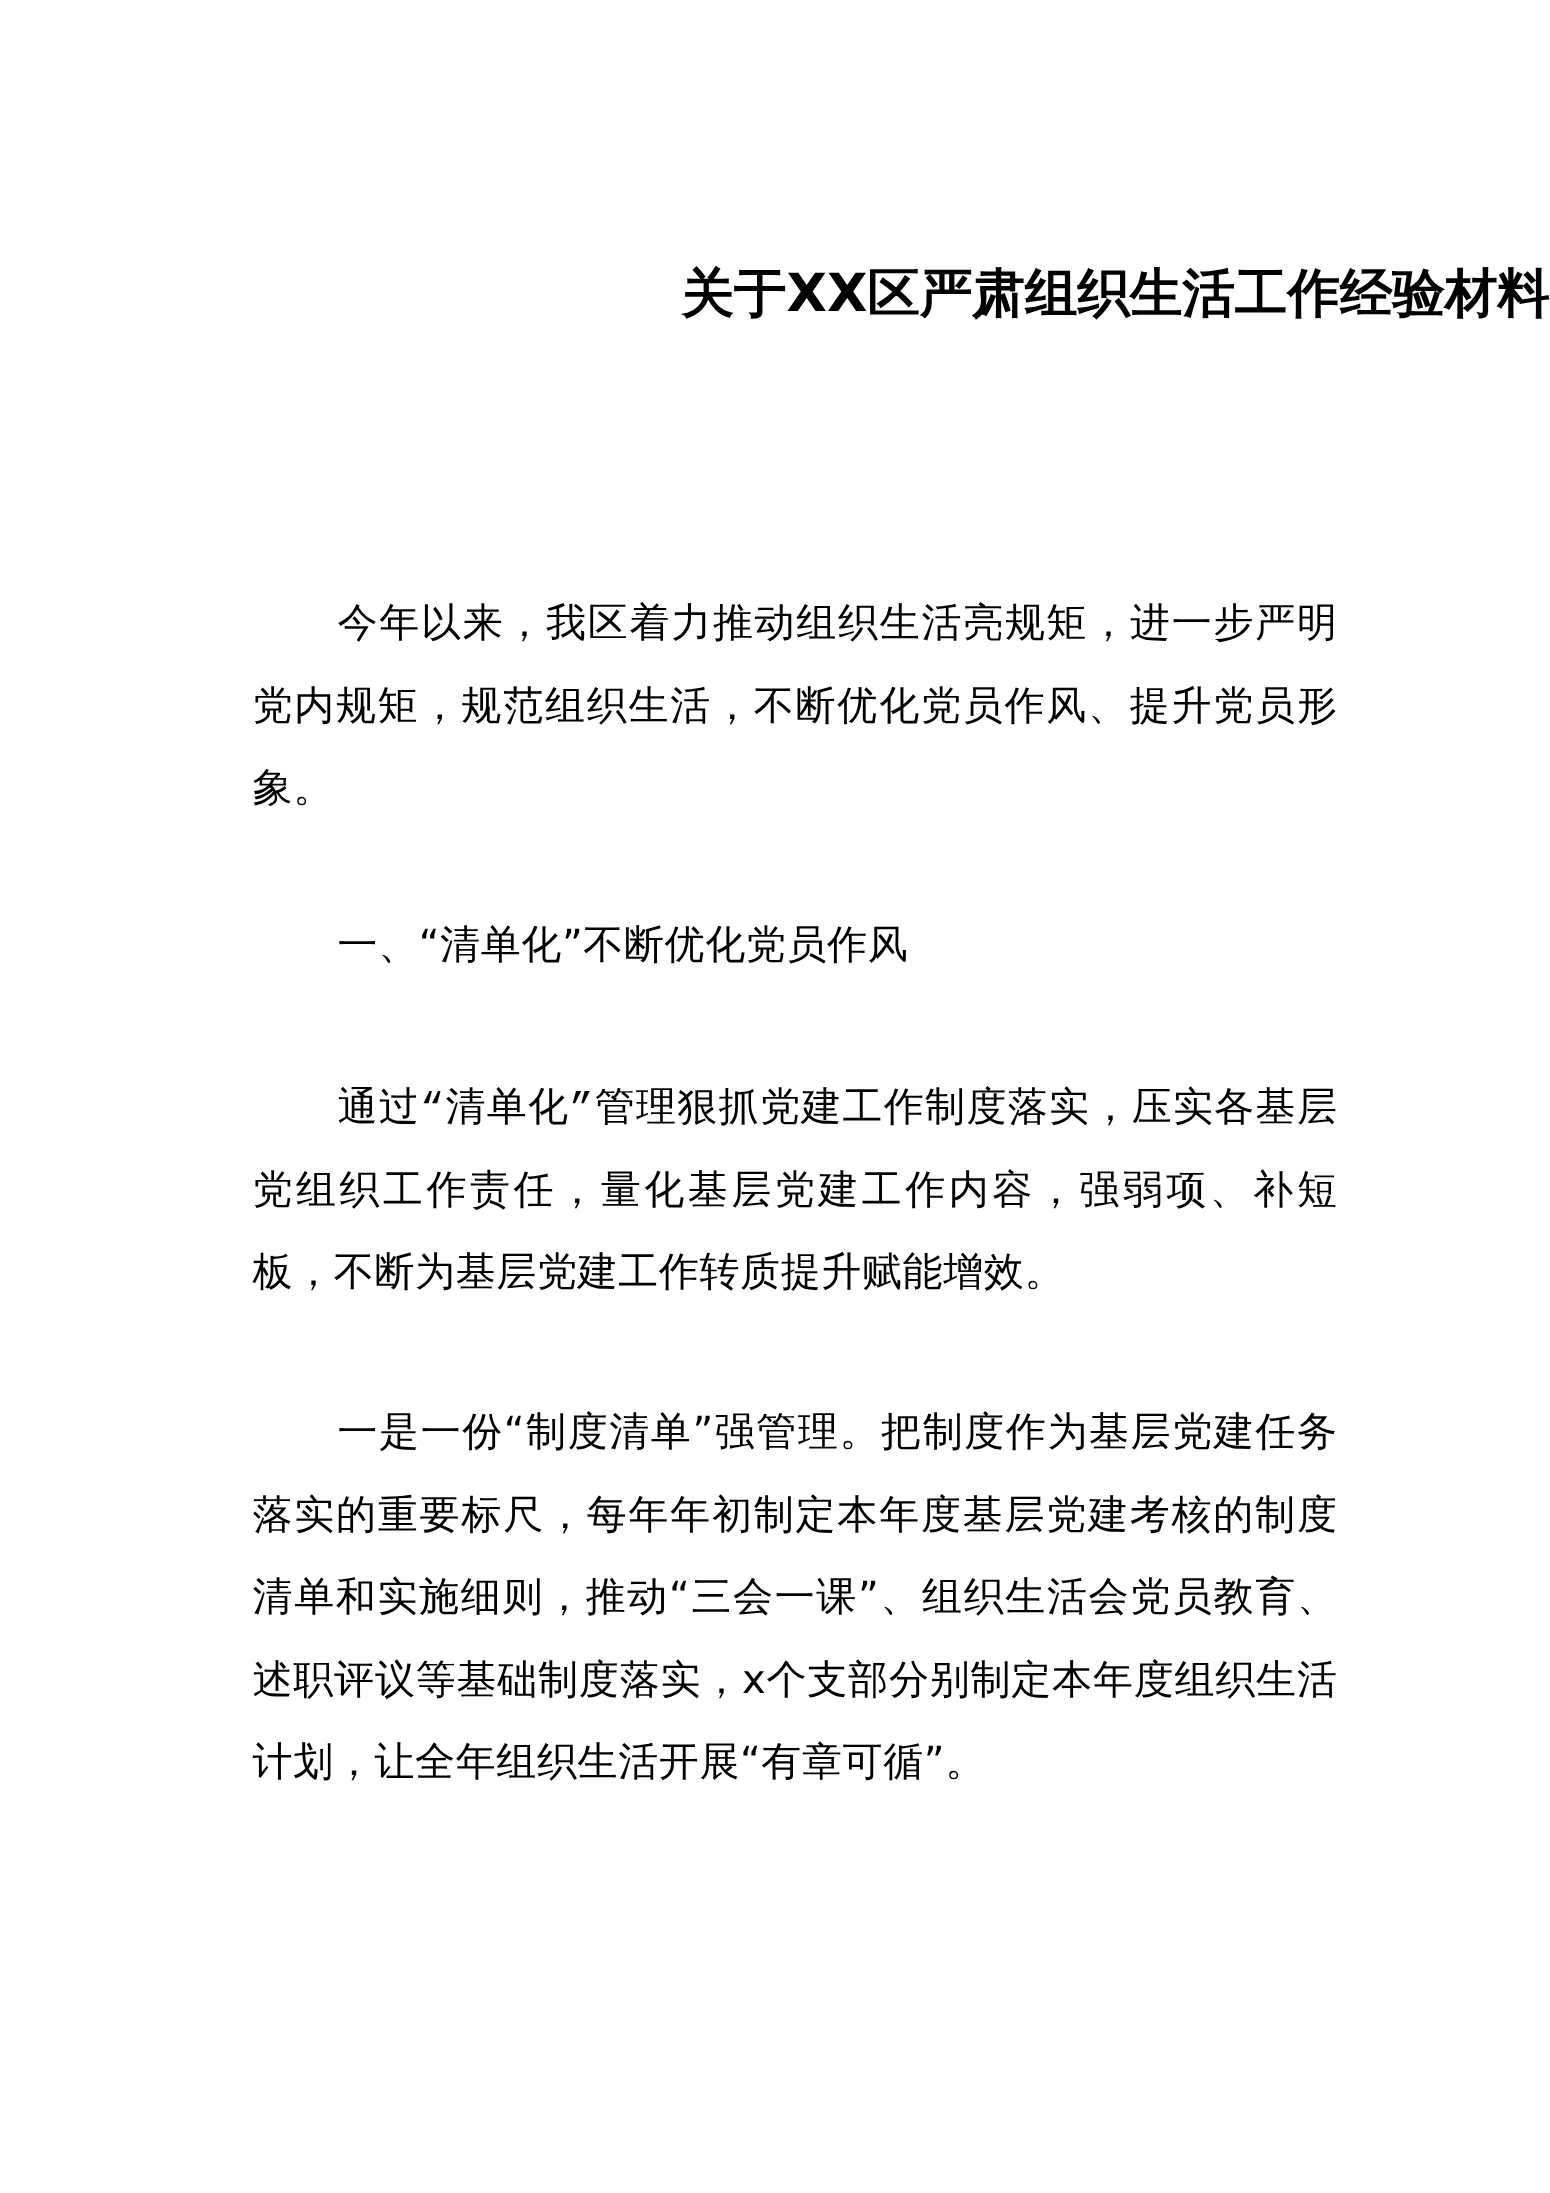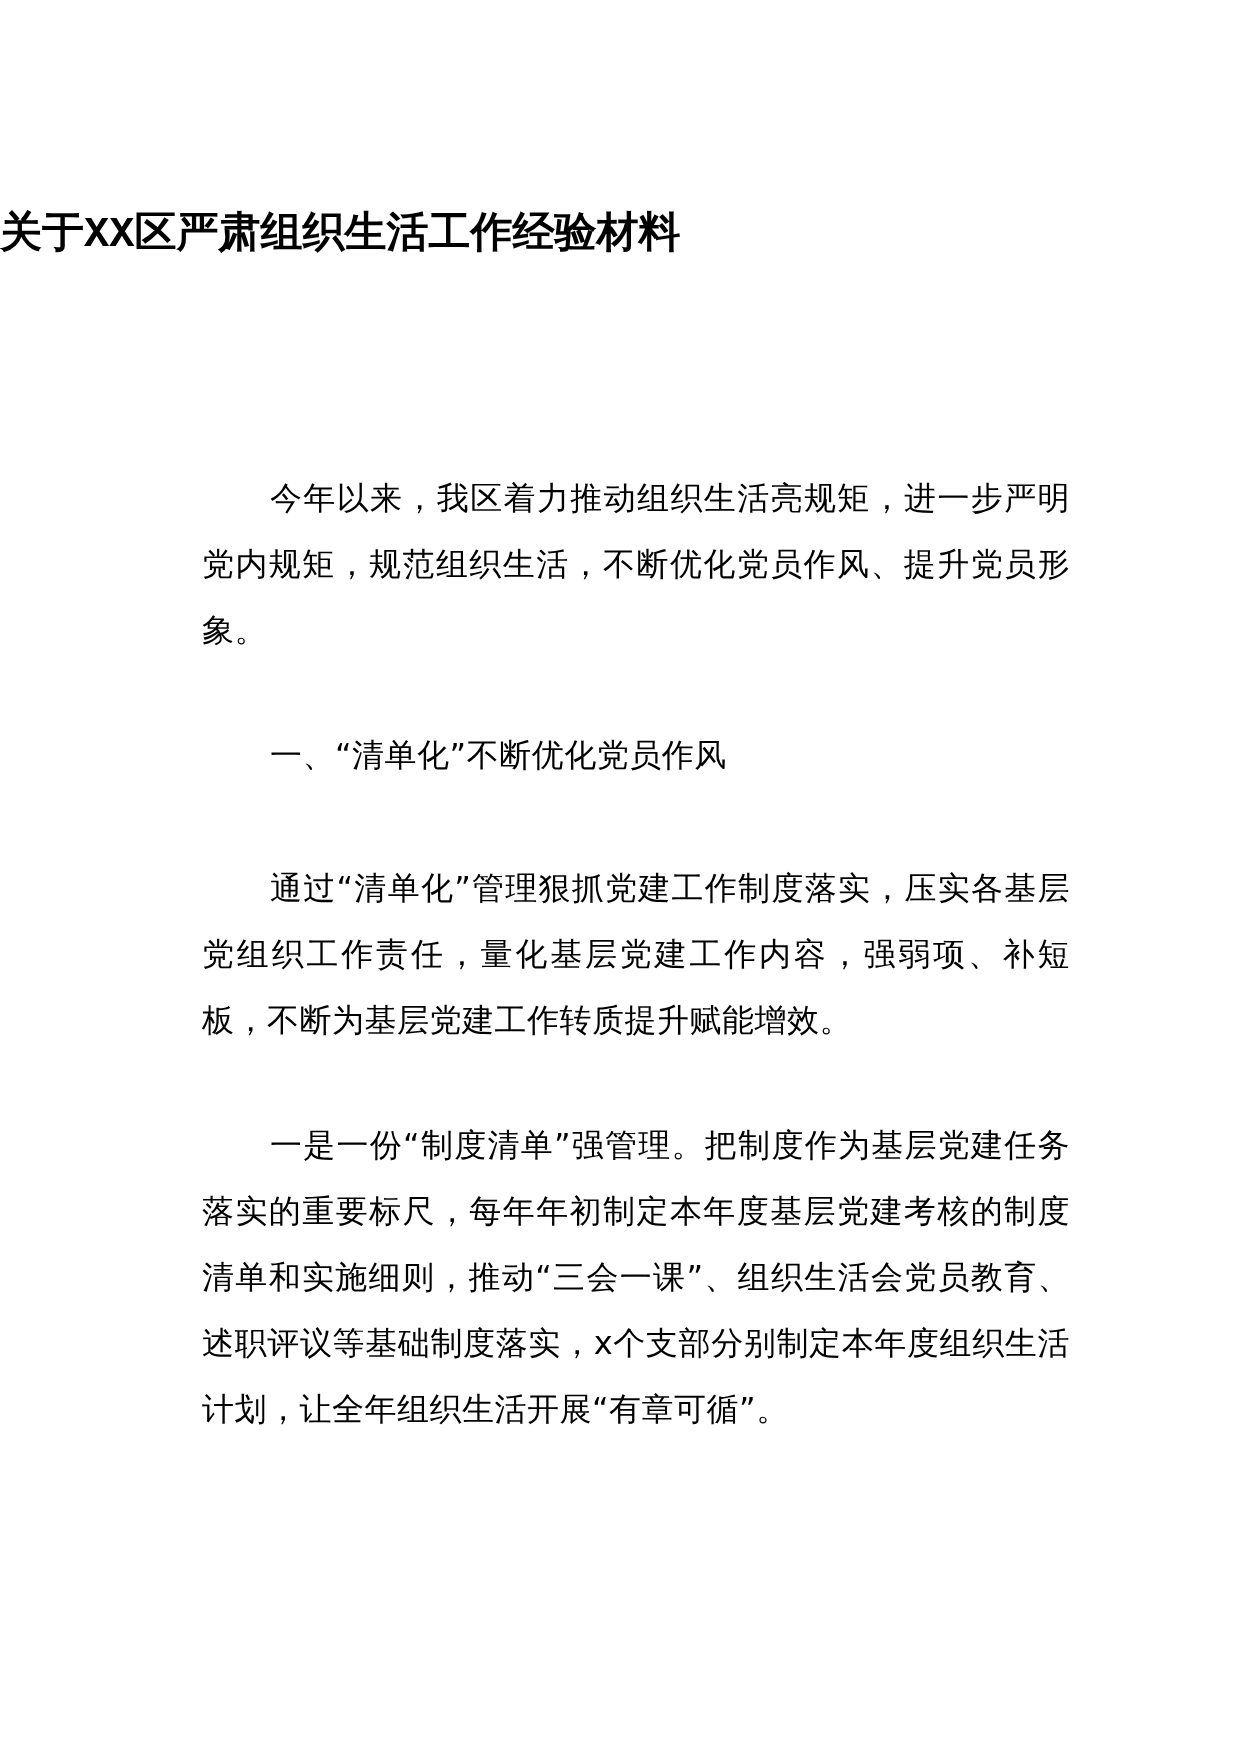--- a/index.html
+++ b/index.html
@@ -20,41 +20,40 @@
     left: 0; top: 0;
     width: 1240px;
     height: 1754px;
     background: #ffffff;
   }
   .title {
     position: absolute;
     left: 0;
     top: 205px;
     width: 1240px;
-    text-align: left;
+    text-align: right;
     font-size: 42px;
     font-weight: bold;
     line-height: 60px;
     letter-spacing: 0px;
-    font-family: Liberation Mono, monospace;
   }
   .para {
     position: absolute;
     left: 187px;
     width: 868px;
     font-size: 32px;
     line-height: 66px;
     text-align: justify;
     text-indent: 68px;
     margin: 15px;
     letter-spacing: 0.5px;
   }
   .p1 { top: 450px; }
   .h1 { top: 707px; }
-  .p2 { top: 840px; }
+  .p2 { top: 840px; font-family: Liberation Mono, monospace; }
   .p3 { top: 1097px; }
   .p4 { top: 1484px; }
 </style>
 </head>
 <body>
 
 <div class="page">
   <div class="title">关于XX区严肃组织生活工作经验材料</div>
 
   <p class="para p1">今年以来，我区着力推动组织生活亮规矩，进一步严明党内规矩，规范组织生活，不断优化党员作风、提升党员形象。</p>

